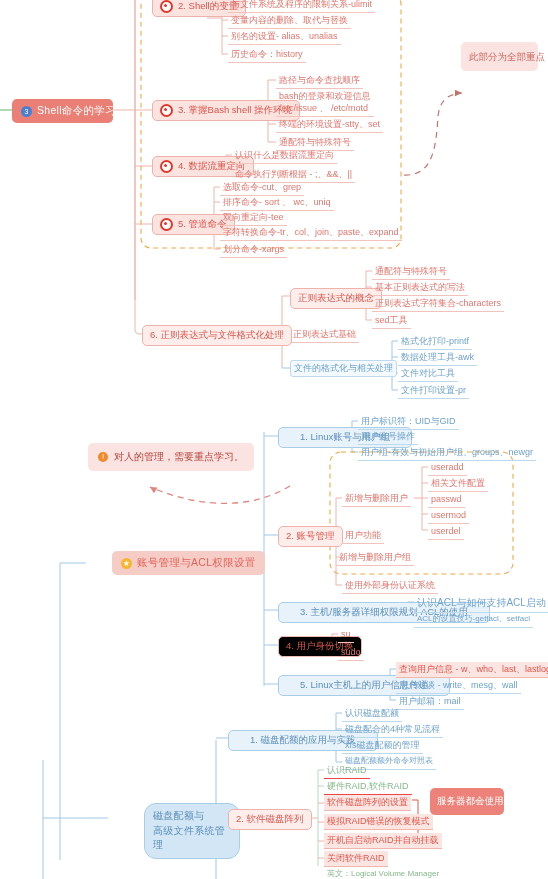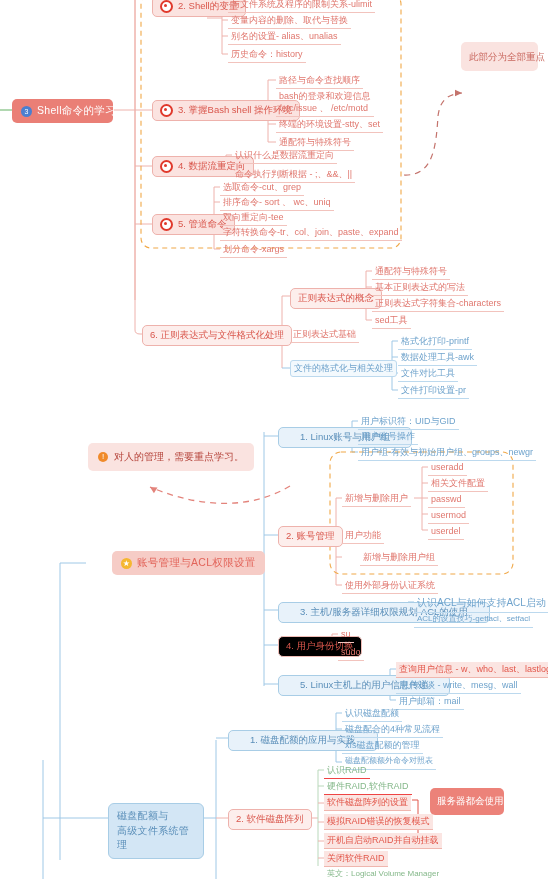--- a/index.html
+++ b/index.html
@@ -8,21 +8,21 @@
   svg.wires{position:absolute;left:0;top:0;width:548px;height:879px;pointer-events:none;}
 
   
   .node{position:absolute;box-sizing:border-box;white-space:nowrap;}
 
   .root-pill{border-radius:5px;padding:5px 9px;font-size:10.5px;color:#fff;
              display:flex;align-items:center;gap:5px;letter-spacing:.3px;}
   .root-pill.red{background:#ea7f76;}
   .root-pill.pink{background:#f6ccc6;color:#e2645a;}
   .root-pill.blue{background:#d3e6f5;color:#5b8fb9;border:1px solid #a8cde6;
-                  border-radius:6px;white-space:normal;line-height:1.45;}
+                  border-radius:12px;white-space:normal;line-height:1.45;margin-left:36px;}
 
   .badge{width:11px;height:11px;border-radius:50%;display:inline-flex;
          align-items:center;justify-content:center;font-size:7px;flex:none;}
   .badge.blue{background:#4a7fd0;color:#fff;}
   .badge.gold{background:#f5b731;color:#fff;font-size:8px;}
 
   
   .pill2{border:1px solid #eeb2ac;background:#fbe3e0;border-radius:5px;
          padding:3px 7px;font-size:9.5px;color:#d9564c;display:flex;
          align-items:center;gap:5px;}
@@ -234,21 +234,21 @@
   </div>
 
   <div class="node pill2b" style="left:278px;top:427px;">1. Linux账号与用户组</div>
   <div class="node leaf blue" style="left:358px;top:414px;">用户标识符：UID与GID</div>
   <div class="node leaf blue" style="left:358px;top:429px;">用户账号操作</div>
   <div class="node leaf blue" style="left:358px;top:445px;">用户组-有效与初始用户组、groups、newgr</div>
 
   <div class="node pill2 outline" style="left:278px;top:526px;">2. 账号管理</div>
   <div class="node leaf red" style="left:342px;top:491px;">新增与删除用户</div>
   <div class="node leaf red" style="left:342px;top:528px;">用户功能</div>
-  <div class="node leaf red" style="left:360px;top:550px;font-family:Liberation Serif, serif;">新增与删除用户组</div>
+  <div class="node leaf red" style="left:336px;top:550px;font-family:Liberation Serif, serif;">新增与删除用户组</div>
   <div class="node leaf red" style="left:342px;top:578px;">使用外部身份认证系统</div>
   <div class="node leaf red" style="left:428px;top:460px;text-align:right;">useradd</div>
   <div class="node leaf red" style="left:428px;top:476px;">相关文件配置</div>
   <div class="node leaf red" style="left:428px;top:492px;">passwd</div>
   <div class="node leaf red" style="left:428px;top:508px;">usermod</div>
   <div class="node leaf red" style="left:428px;top:524px;">userdel</div>
 
   <div class="node pill2b" style="left:278px;top:602px;">3. 主机/服务器详细权限规划-ACL的使用</div>
   <div class="node leaf blue" style="left:414px;top:595px;font-size:10px;">认识ACL与如何支持ACL启动</div>
   <div class="node leaf blue" style="left:414px;top:613px;font-size:8px;">ACL的设置技巧-getfacl、setfacl</div>

